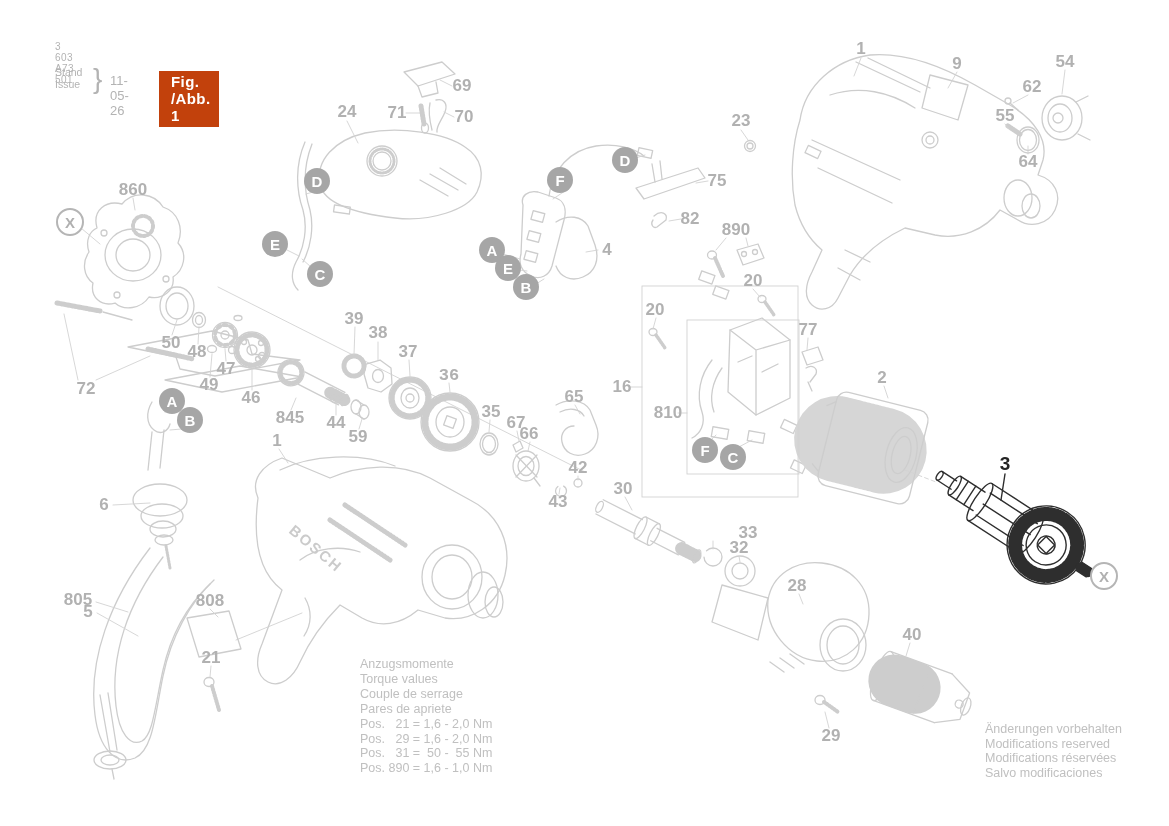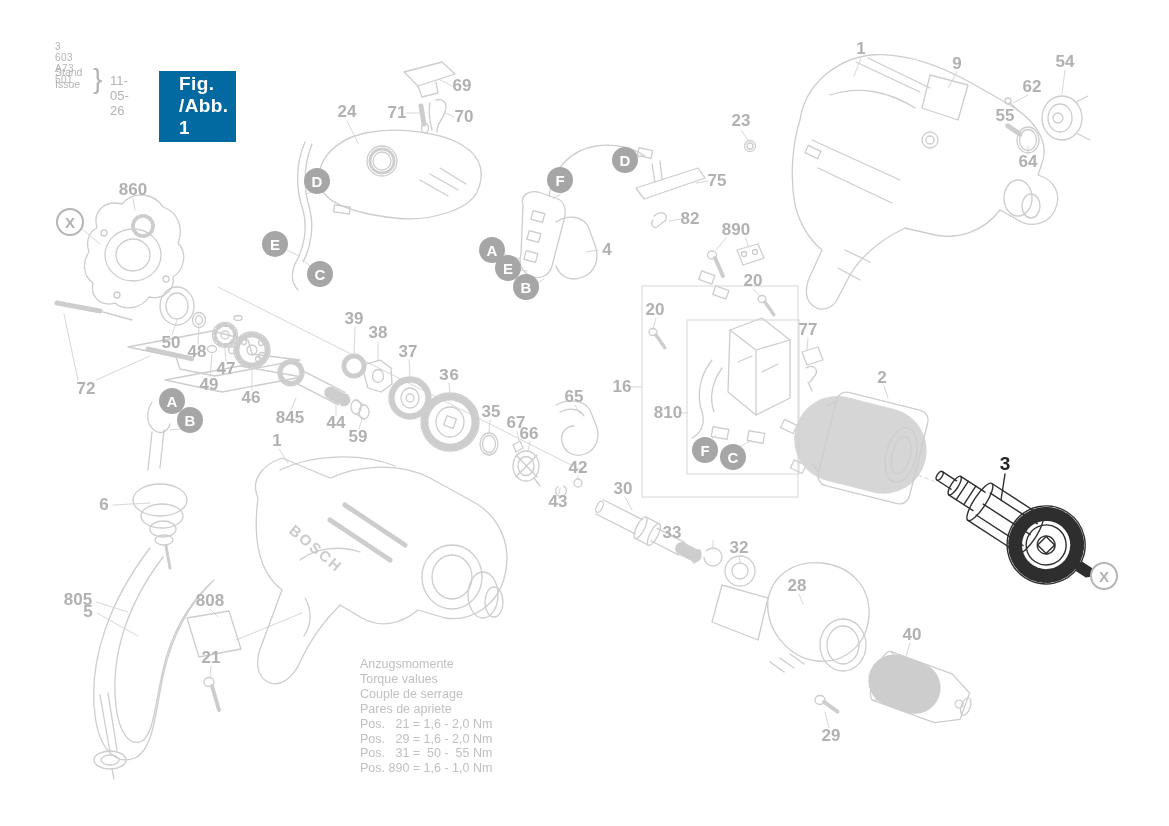--- a/index.html
+++ b/index.html
@@ -11,22 +11,22 @@
   .ld{stroke:#d2d2d2;fill:none;stroke-width:0.9;stroke-linecap:round;}
   .dk{stroke:#2e2e2e;fill:none;stroke-width:1.4;stroke-linecap:round;stroke-linejoin:round;}
   .brand-text{fill:#cbcbcb;font-family:"Liberation Sans",sans-serif;font-weight:bold;
        font-size:15px;letter-spacing:2px;stroke:none;}
   
   #header{position:absolute;left:0;top:0;color:#b3b3b3;}
   .type-number{position:absolute;left:55px;top:41px;font-size:10px;letter-spacing:.4px;}
   .stand-issue{position:absolute;left:55px;top:67px;font-size:10.5px;line-height:11.5px;}
   .brace{position:absolute;left:93px;top:63px;font-size:28px;font-weight:200;}
   .date{position:absolute;left:110px;top:73px;font-size:13px;}
-  .fig-box{position:absolute;left:159px;top:71px;background:#0369a1;color:#ffffff;
-       font-size:19px;font-weight:bold;padding:2px 8px 3px 20px;letter-spacing:.4px;}
+  .fig-box{position:absolute;left:159px;top:71px;background:#c2410c;color:#ffffff;
+       font-size:15px;font-weight:bold;padding:2px 8px 3px 12px;letter-spacing:.4px;}
   
   .part-label{position:absolute;transform:translate(-50%,-50%);color:#b1b1b1;
        font-weight:bold;font-size:17px;white-space:nowrap;}
   .part-label.dark{color:#242424;font-size:19px;}
   .callout{position:absolute;transform:translate(-50%,-50%);width:26px;height:26px;
        border-radius:50%;background:#a6a6a6;color:#ffffff;font-weight:bold;font-size:15px;
        display:flex;align-items:center;justify-content:center;}
   .callout.outline{background:#ffffff;border:2.5px solid #b5b5b5;color:#b0b0b0;
        width:24px;height:24px;font-size:15px;}
   
@@ -438,21 +438,21 @@
       <div class="part-label" style="left: 578px; top: 468px;">42</div>
       <div class="part-label" style="left: 558px; top: 502px;">43</div>
       <div class="part-label" style="left: 623px; top: 489px;">30</div>
       <div class="part-label" style="left: 86px; top: 389px;">72</div>
       <div class="part-label" style="left: 104px; top: 505px;">6</div>
       <div class="part-label" style="left: 78px; top: 600px;">805</div>
       <div class="part-label" style="left: 88px; top: 612px;">5</div>
       <div class="part-label" style="left: 210px; top: 601px;">808</div>
       <div class="part-label" style="left: 211px; top: 658px;">21</div>
       <div class="part-label" style="left: 277px; top: 441px;">1</div>
-      <div class="part-label" style="left: 672px; top: 533px;">33</div>
+      <div class="part-label" style="left: 748px; top: 533px;">33</div>
       <div class="part-label" style="left: 739px; top: 548px;">32</div>
       <div class="part-label" style="left: 797px; top: 586px;">28</div>
       <div class="part-label" style="left: 912px; top: 635px;">40</div>
       <div class="part-label" style="left: 831px; top: 736px;">29</div>
       <div class="part-label dark" style="left: 1005px; top: 464px;">3</div>
       <div class="callout outline" style="left: 70px; top: 222px;">X</div>
       <div class="callout" style="left: 317px; top: 181px;">D</div>
       <div class="callout" style="left: 275px; top: 244px;">E</div>
       <div class="callout" style="left: 320px; top: 274px;">C</div>
       <div class="callout" style="left: 560px; top: 180px;">F</div>
@@ -471,13 +471,19 @@
       <div>Anzugsmomente</div>
       <div>Torque values</div>
       <div>Couple de serrage</div>
       <div>Pares de apriete</div>
       <div>Pos.   21 = 1,6 - 2,0 Nm</div>
       <div>Pos.   29 = 1,6 - 2,0 Nm</div>
       <div>Pos.   31 =  50 -  55 Nm</div>
       <div>Pos. 890 = 1,6 - 1,0 Nm</div>
     </div>
 
+  <div id="footer-note">
+      <div>Änderungen vorbehalten</div>
+      <div>Modifications reserved</div>
+      <div>Modifications réservées</div>
+      <div>Salvo modificaciones</div>
+    </div>
 </div>
 
 </body></html>

